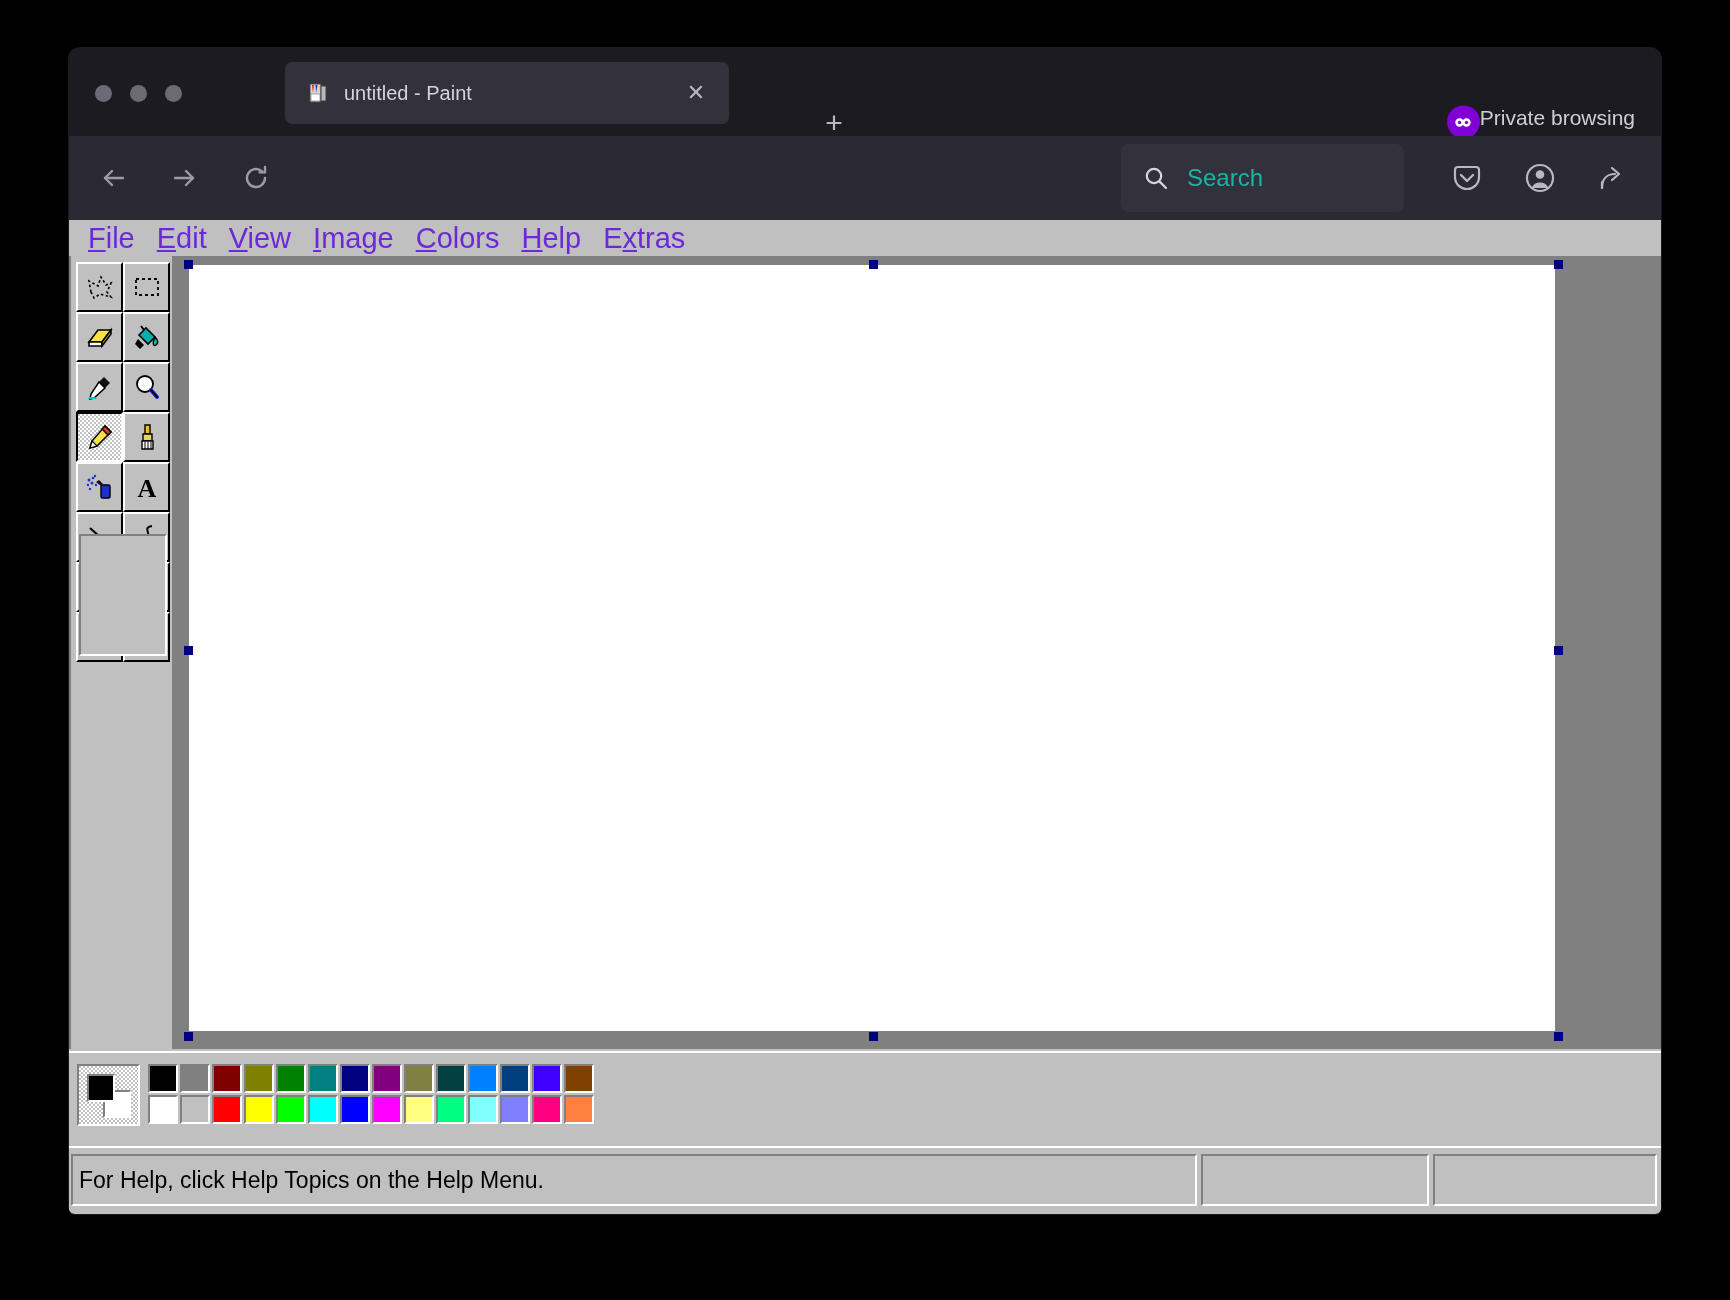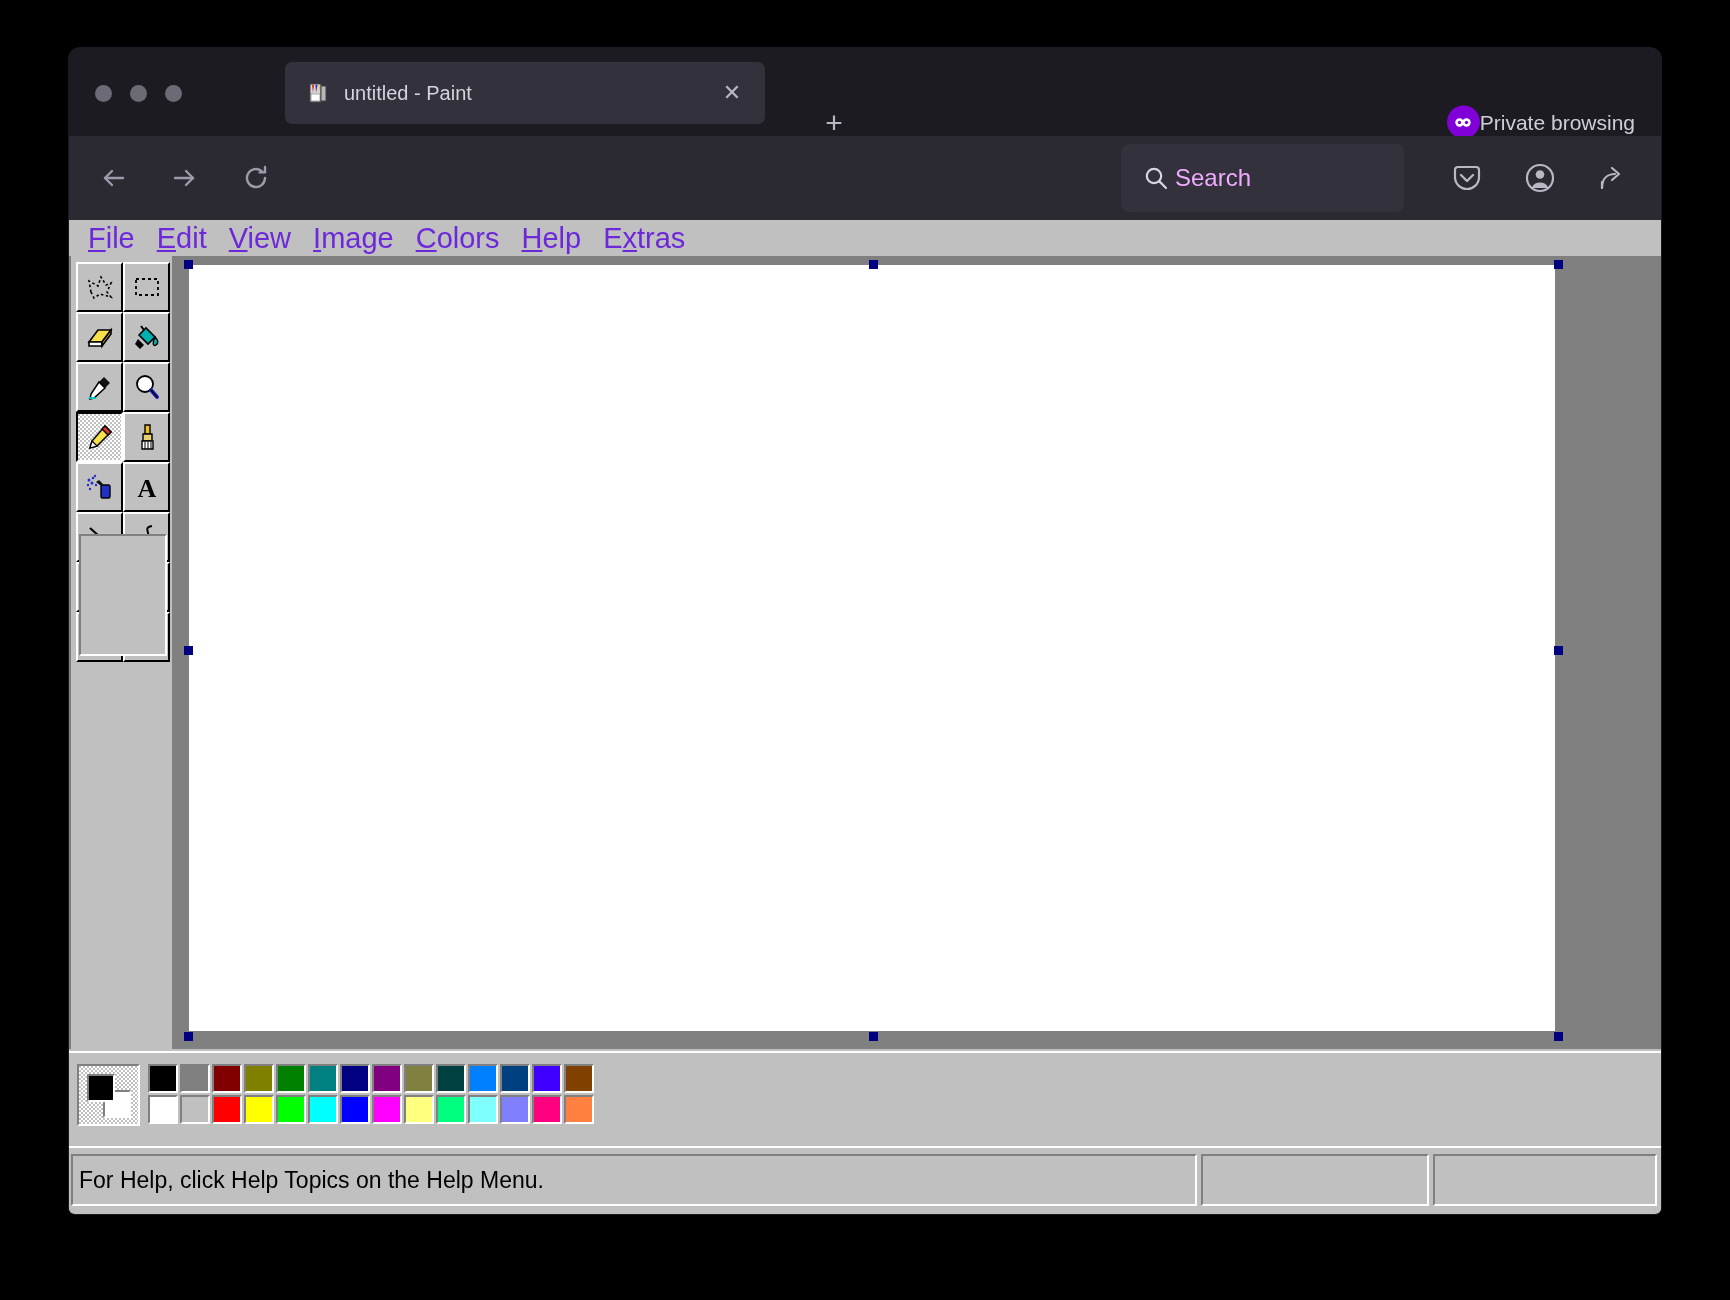--- a/index.html
+++ b/index.html
@@ -42,21 +42,21 @@
   .traffic-light {
     width: 17px;
     height: 17px;
     border-radius: 50%;
     background: #6b6a75;
   }
   #browser-tab {
     position: absolute;
     left: 216px;
     top: 14px;
-    width: 480px;
+    width: 444px;
     height: 62px;
     background: #32313c;
     border-radius: 7px;
     display: flex;
     align-items: center;
   }
   #tab-favicon {
     width: 22px;
     height: 22px;
     margin-left: 22px;
@@ -103,21 +103,21 @@
     top: 78px;
     width: 30px;
     height: 30px;
   }
   #private-badge {
     position: absolute;
     right: 26px;
     top: 74px;
     transform: translateY(-50%);
     display: flex;
-    align-items: center;
+    align-items: flex-start;
   }
   #private-icon {
     width: 33px;
     height: 33px;
     border-radius: 50%;
     background: #8000d7;
     display: flex;
     align-items: center;
     justify-content: center;
   }
@@ -185,23 +185,23 @@
     top: 8px;
     width: 283px;
     height: 68px;
     background: #32313c;
     border-radius: 8px;
     display: flex;
     align-items: center;
   }
   #search-icon { margin-left: 22px; width: 26px; height: 26px; flex: 0 0 auto; }
   #search-placeholder {
-    margin-left: 6px;
+    margin-left: 18px;
     font-size: 24px;
-    color: #f0abfc;
+    color: #14b8a6;
   }
   .toolbar-icon {
     position: absolute;
     top: 42px;
     transform: translateY(-50%);
     width: 34px;
     height: 34px;
   }
   #pocket-button  { left: 1381px; }
   #account-button { left: 1454px; }

